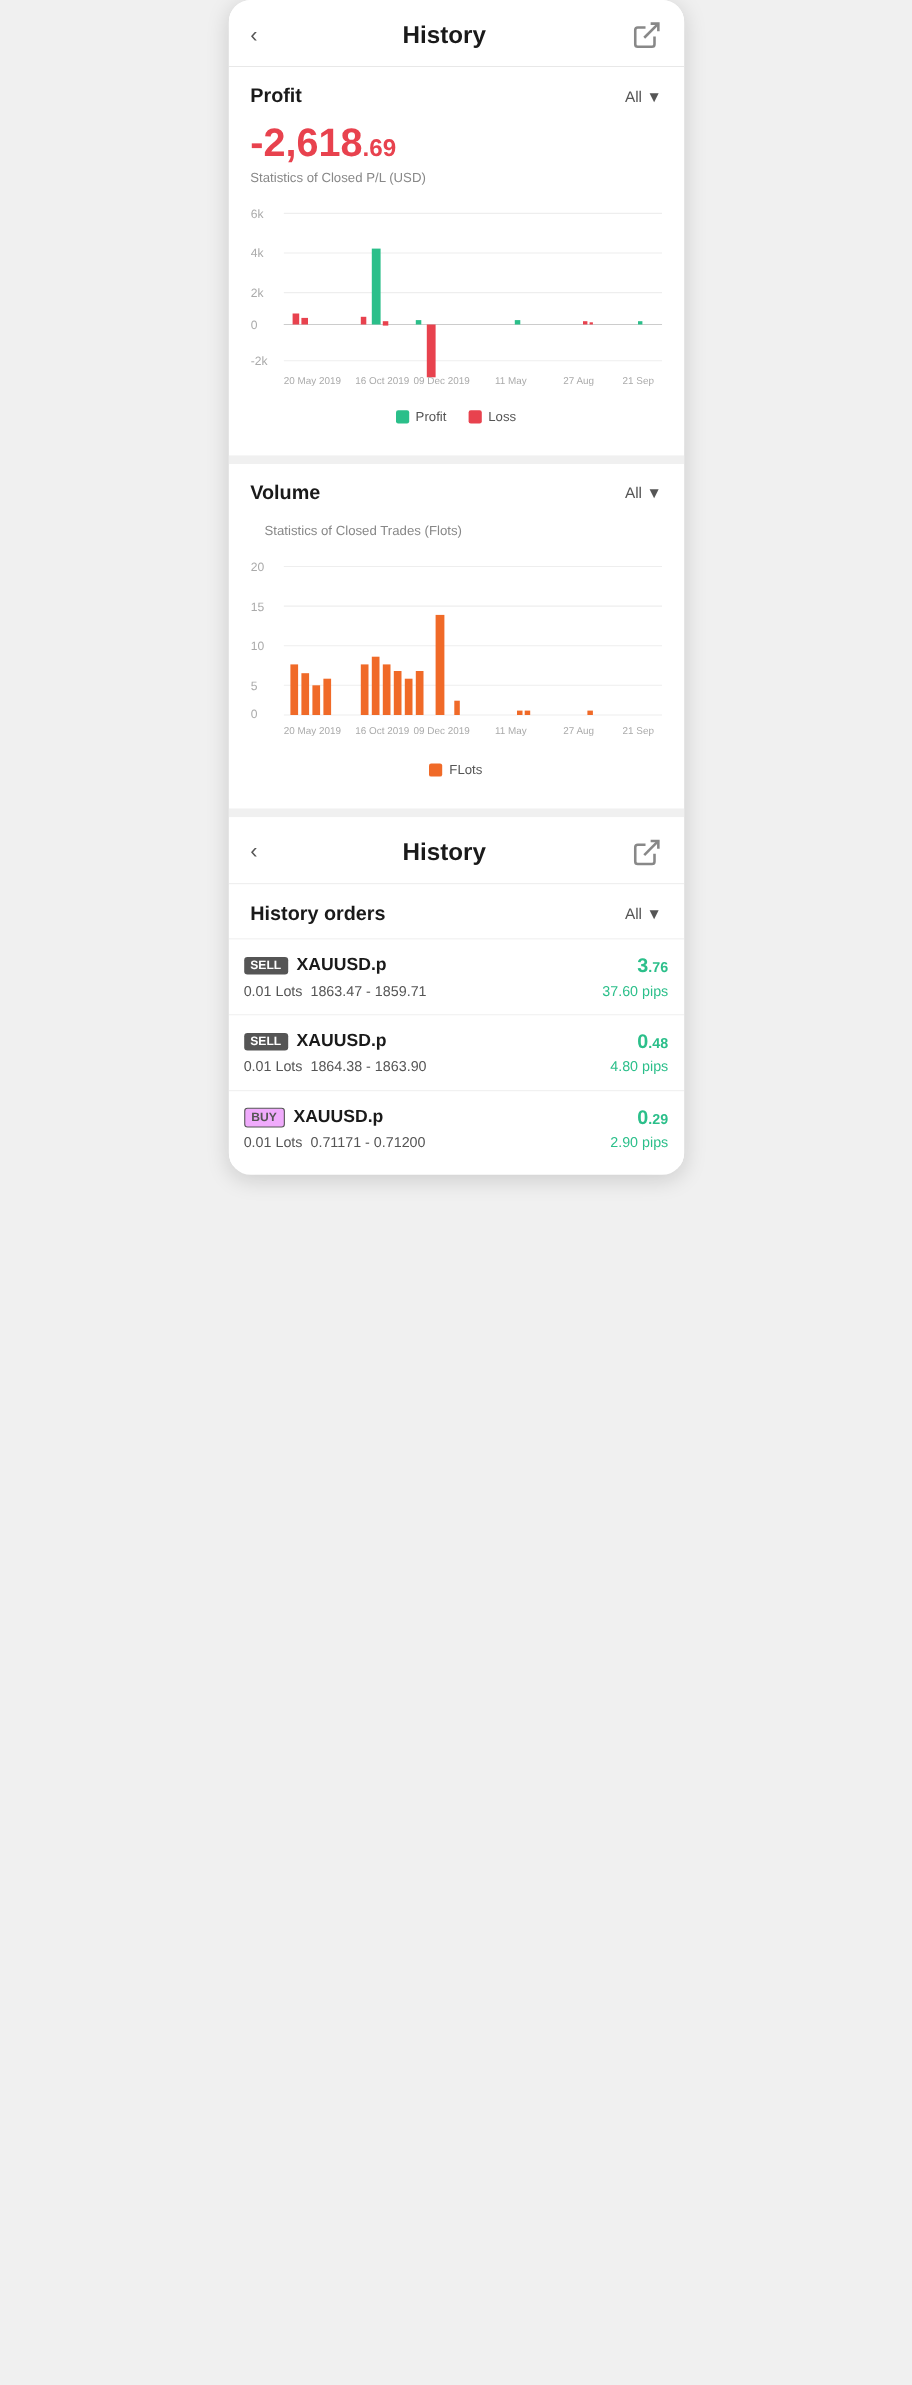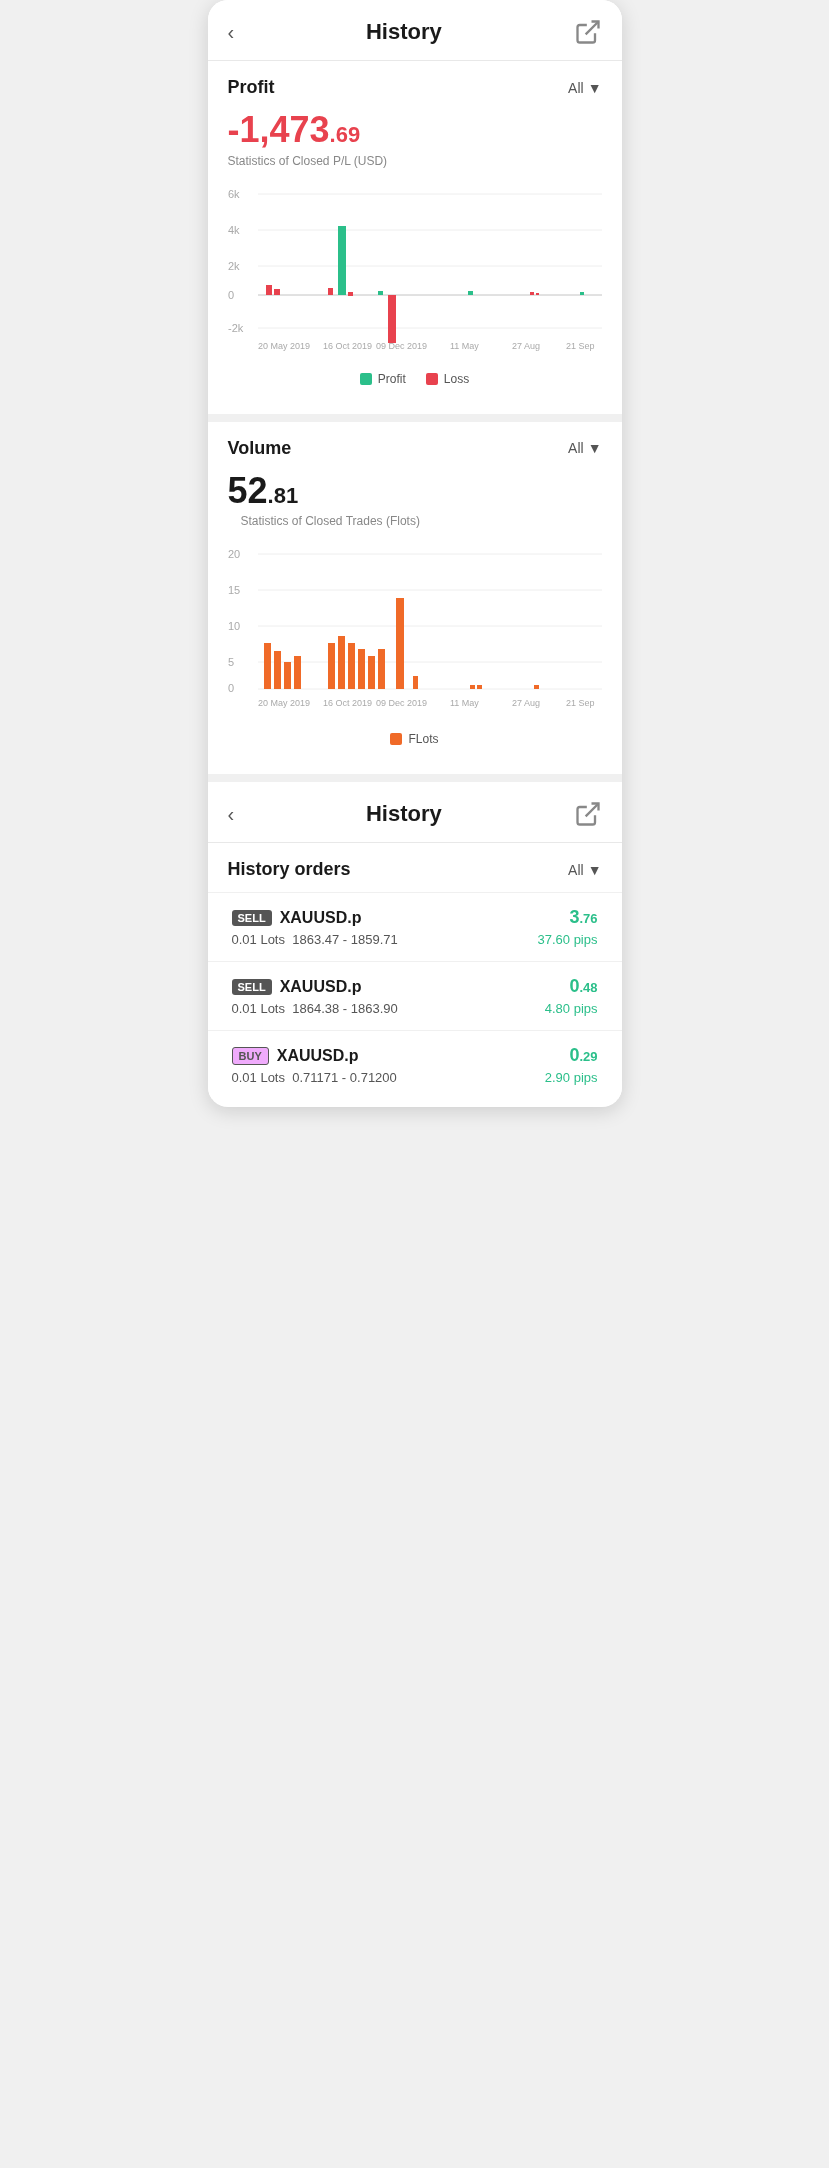--- a/index.html
+++ b/index.html
@@ -153,21 +153,21 @@
       align-items: center;
       justify-content: space-between;
       padding: 16px 20px 12px;
     }
     .history-orders-title {
       font-size: 18px;
       font-weight: 600;
       color: #1a1a1a;
     }
     .order-item {
-      padding: 14px 24px;
+      padding: 14px 14px;
       border-top: 1px solid #f0f0f0;
     }
     .order-top {
       display: flex;
       align-items: center;
       justify-content: space-between;
       margin-bottom: 4px;
     }
     .order-left {
       display: flex;
@@ -237,21 +237,21 @@
   <div class="section">
     <div class="section-header">
       <span class="section-title">Profit</span>
       <div class="section-filter">
         <span>All</span>
         <span>▼</span>
       </div>
     </div>
     <div class="profit-content">
       <div class="profit-value">
-        <span>-1,473</span><span class="decimal">.69</span>
+        <span>-2,618</span><span class="decimal">.69</span>
       </div>
       <div class="profit-subtitle">Statistics of Closed P/L (USD)</div>
 
       <div class="chart-area">
         <svg class="chart-svg" viewBox="0 0 374 180" preserveAspectRatio="none">
 
           <text x="0" y="14" font-size="11" fill="#aaa">6k</text>
           <text x="0" y="50" font-size="11" fill="#aaa">4k</text>
           <text x="0" y="86" font-size="11" fill="#aaa">2k</text>
           <text x="0" y="115" font-size="11" fill="#aaa">0</text>
@@ -310,23 +310,20 @@
 
   <div class="section">
     <div class="section-header">
       <span class="section-title">Volume</span>
       <div class="section-filter">
         <span>All</span>
         <span>▼</span>
       </div>
     </div>
     <div class="volume-content">
-      <div class="volume-value">
-        <span>52</span><span class="decimal">.81</span>
-      </div>
       <div class="volume-subtitle">Statistics of Closed Trades (Flots)</div>
 
       <div class="chart-area">
         <svg class="chart-svg" viewBox="0 0 374 180" preserveAspectRatio="none">
 
           <text x="0" y="14" font-size="11" fill="#aaa">20</text>
           <text x="0" y="50" font-size="11" fill="#aaa">15</text>
           <text x="0" y="86" font-size="11" fill="#aaa">10</text>
           <text x="0" y="122" font-size="11" fill="#aaa">5</text>
           <text x="0" y="148" font-size="11" fill="#aaa">0</text>

